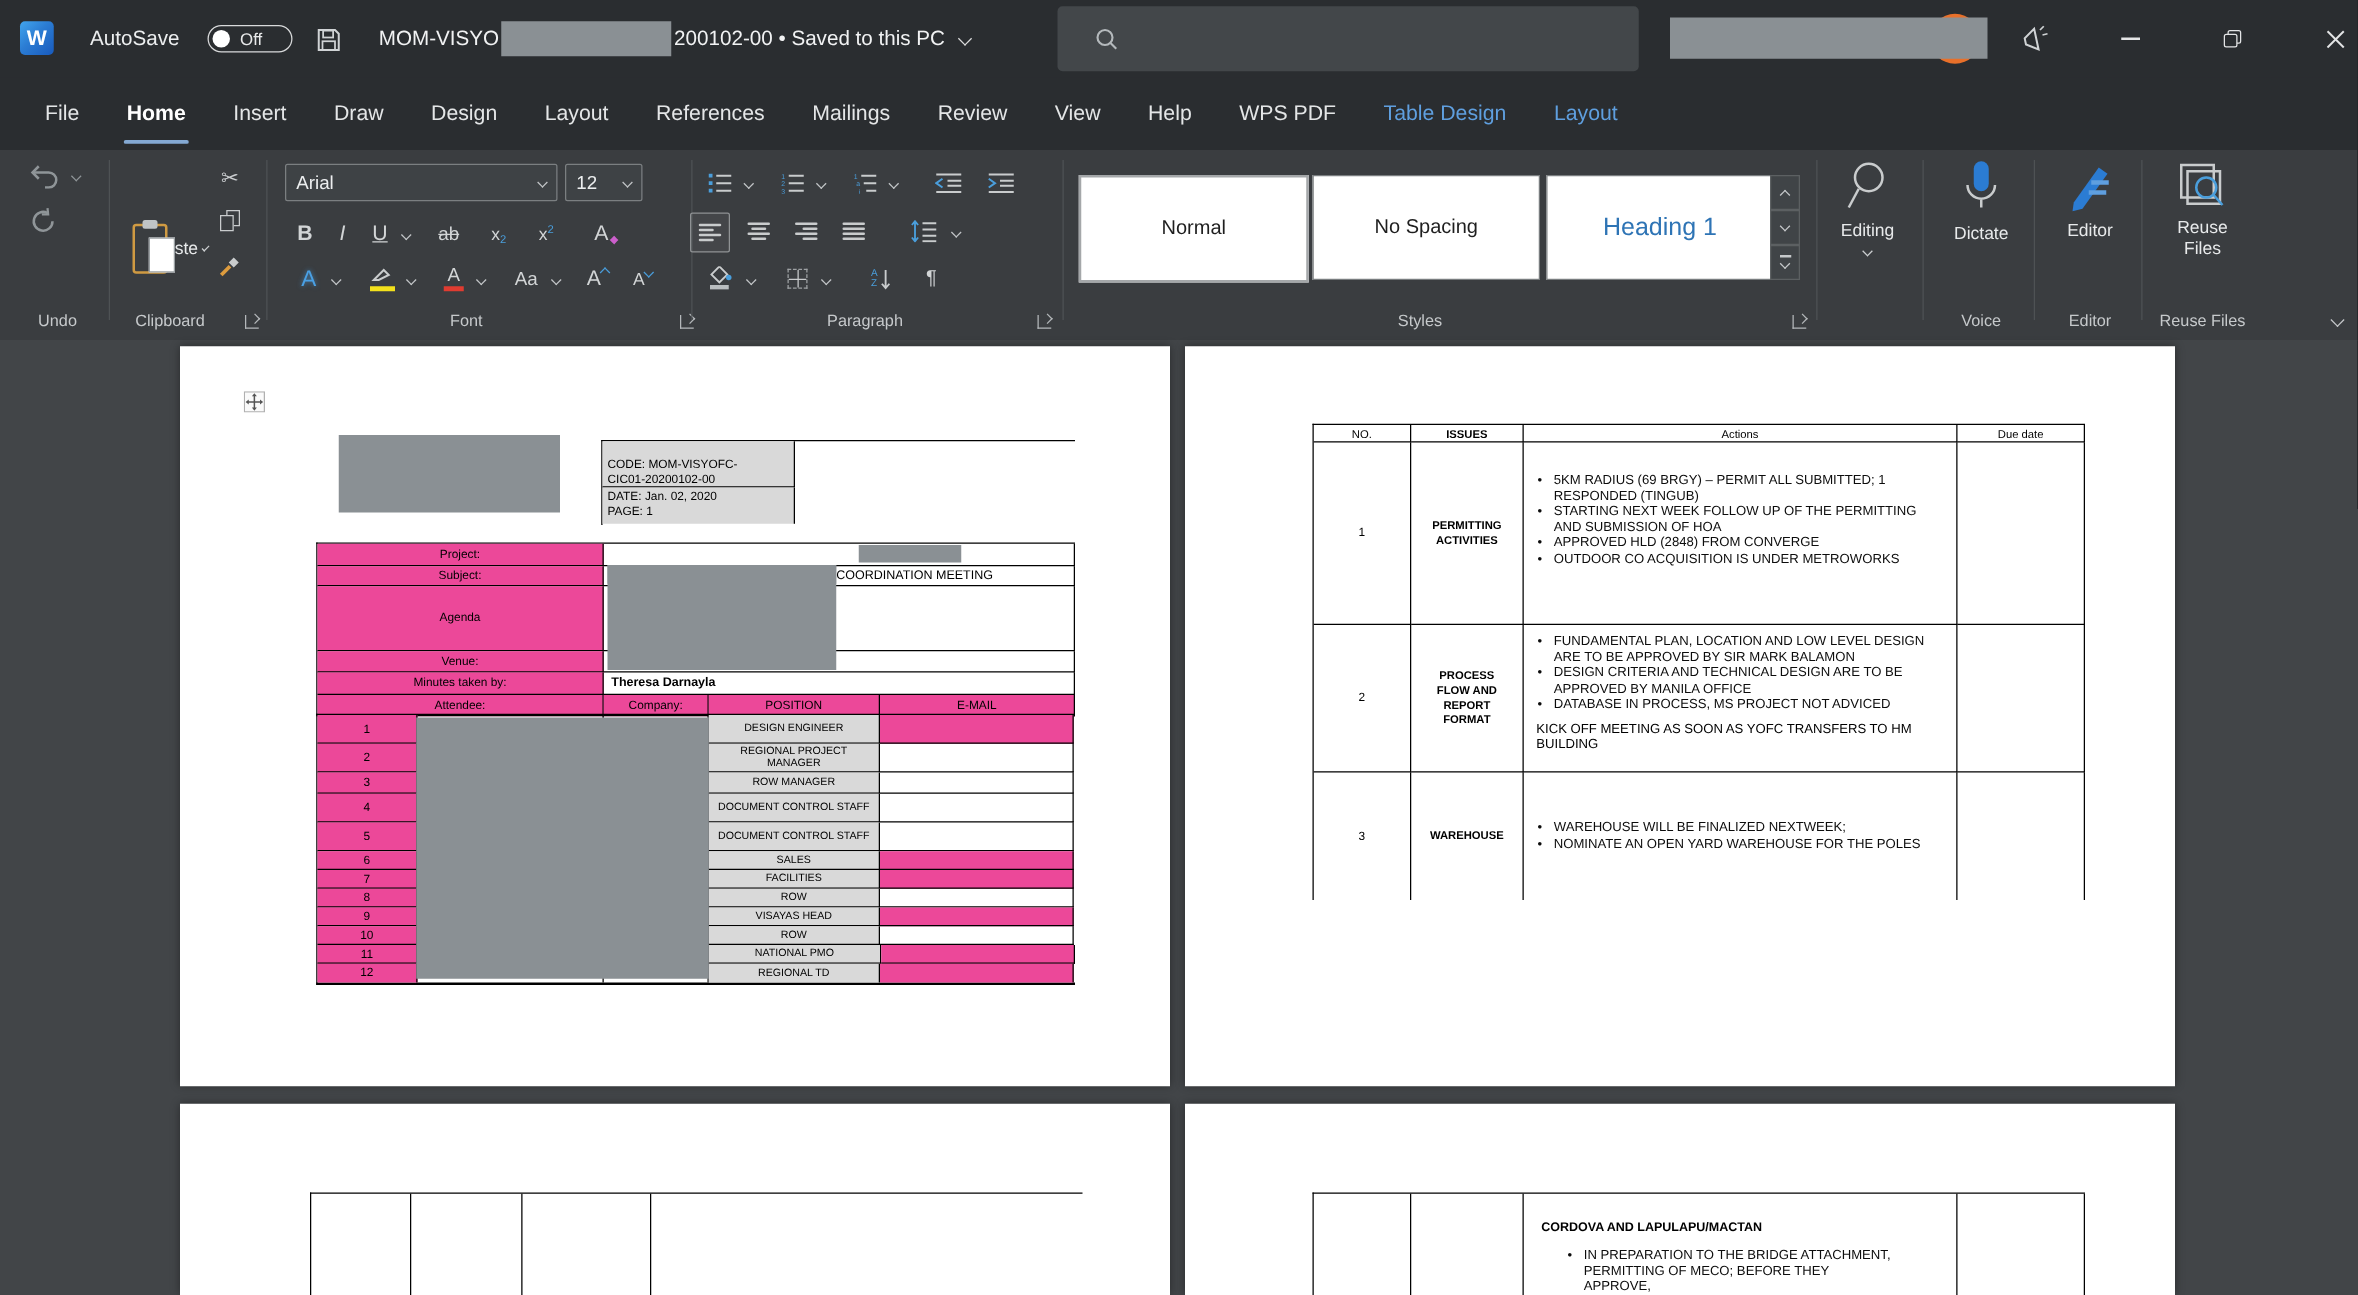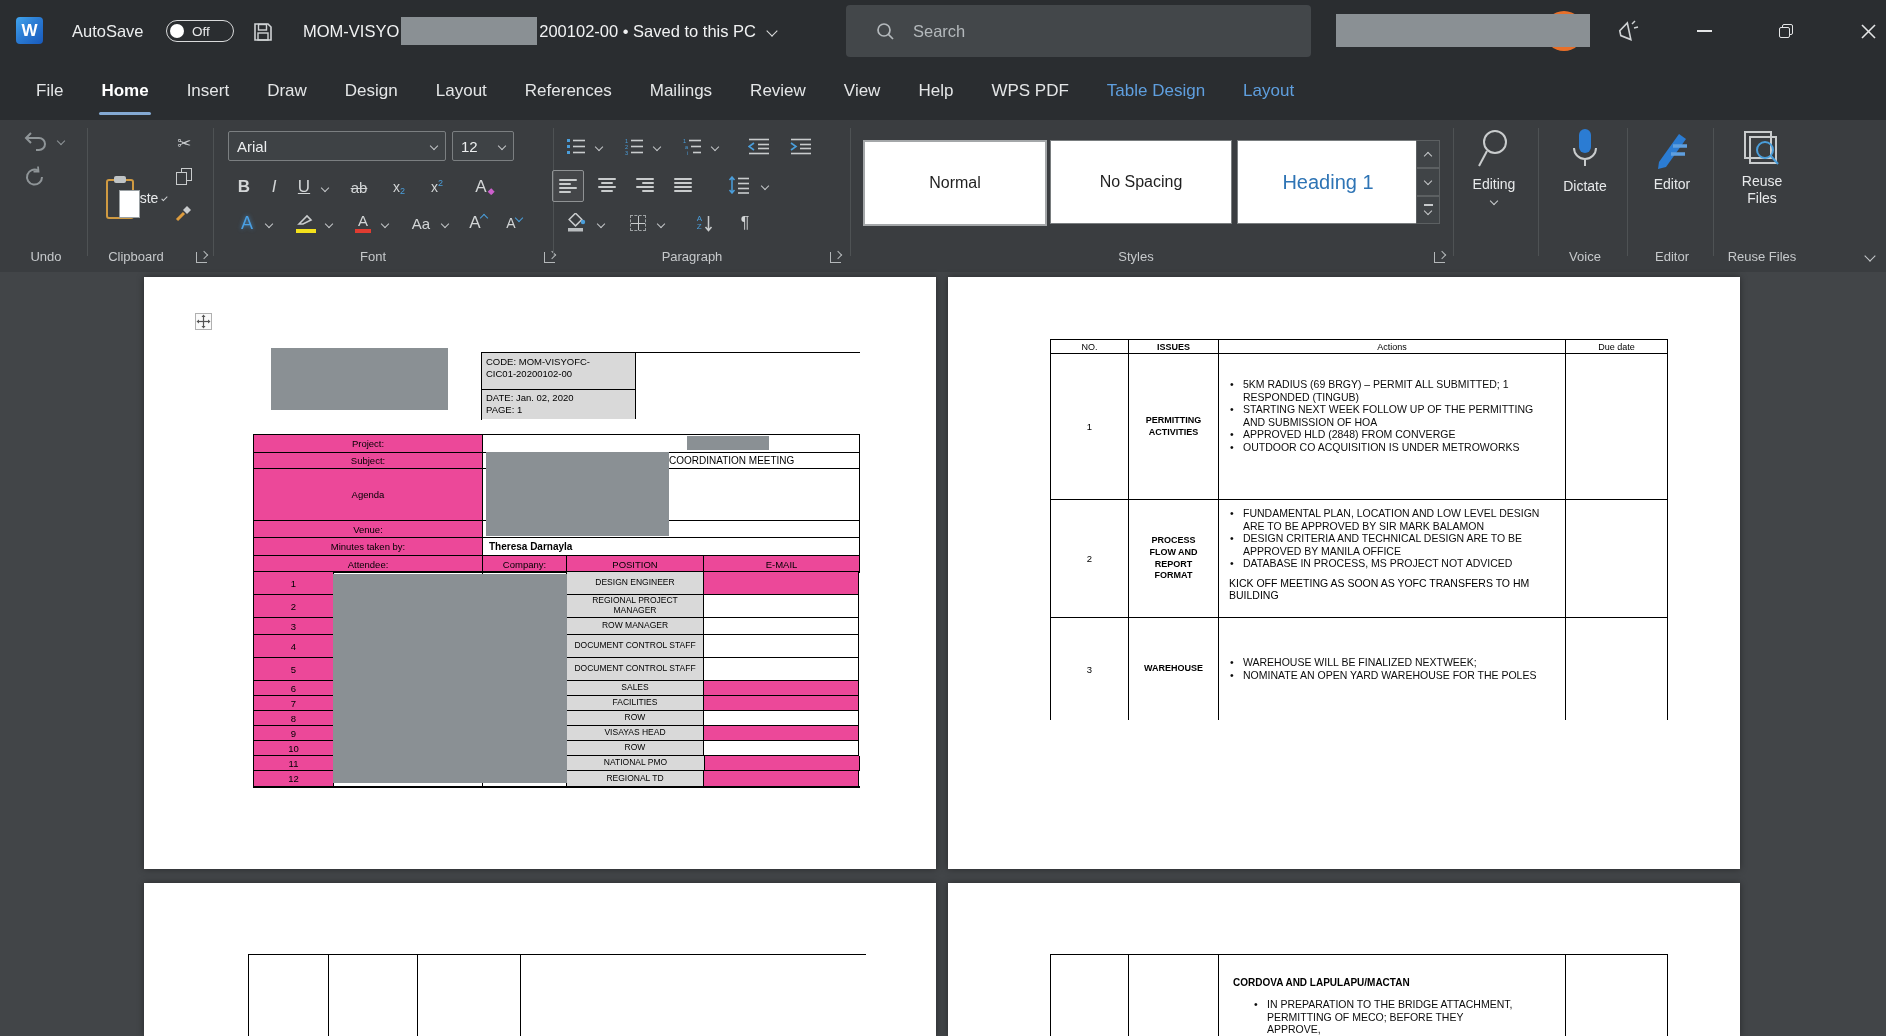--- a/index.html
+++ b/index.html
@@ -99,21 +99,20 @@
       <span>MOM-VISYO</span>
       <span class="titleredact"></span>
       <span>200102-00 • Saved to this PC</span>
       <span class="chev" style="margin-left:12px;color:#dcdddd;"></span>
     </div>
     <div class="search">
       <svg width="19" height="19" viewBox="0 0 19 19">
         <circle cx="8" cy="8" r="6" fill="none" stroke="#b4b9bc" stroke-width="1.7"></circle>
         <line x1="12.4" y1="12.4" x2="17" y2="17" stroke="#b4b9bc" stroke-width="1.7"></line>
       </svg>
-      <input type="text" placeholder="Search" style="">
     </div>
     <div class="avatar"></div>
     <div class="tb-redact"></div>
     <div class="megaphone">
       <svg width="26" height="26" viewBox="0 0 26 26">
         <path d="M5 16 L5 11 L14 5 L14 22 L5 16 Z" fill="none" stroke="#d0d3d5" stroke-width="1.6" transform="rotate(-12 13 13)"></path>
         <line x1="17" y1="6" x2="20" y2="3" stroke="#d0d3d5" stroke-width="1.4"></line>
         <line x1="19" y1="10" x2="23" y2="9" stroke="#d0d3d5" stroke-width="1.4"></line>
       </svg>
     </div>
@@ -488,21 +487,21 @@
           <line x1="3" y1="8.5" x2="14" y2="8.5" stroke="#555" stroke-width="1.2"></line>
           <path d="M8.5 1.5 L6.5 4 L10.5 4 Z M8.5 15.5 L6.5 13 L10.5 13 Z M1.5 8.5 L4 6.5 L4 10.5 Z M15.5 8.5 L13 6.5 L13 10.5 Z" fill="#555"></path>
         </svg>
       </div>
 
       <div class="redact" style="left:127px;top:71px;width:177px;height:62px;"></div>
 
       <div class="dtable" style="left:337px;top:75px;width:379px;height:68px;">
         <div style="display:flex;height:66px;">
           <div style="width:154px;display:flex;flex-direction:column;">
-            <div class="dc gray left" style="height:37px;align-items:flex-start;padding:3px 4px;flex-direction:column;justify-content:flex-start;">
+            <div class="dc gray left" style="height:37px;align-items:flex-start;padding:13px 4px;flex-direction:column;justify-content:flex-start;">
               <span style="font-size:9.5px;line-height:12px;">CODE:  MOM-VISYOFC-</span>
               <span style="font-size:9.5px;line-height:12px;">CIC01-20200102-00</span>
             </div>
             <div class="dc gray left" style="height:29px;align-items:flex-start;padding:2px 4px;flex-direction:column;justify-content:flex-start;border-bottom:none;">
               <span style="font-size:9.5px;line-height:12px;">DATE: Jan. 02, 2020</span>
               <span style="font-size:9.5px;line-height:12px;">PAGE: 1</span>
             </div>
           </div>
         </div>
       </div>

